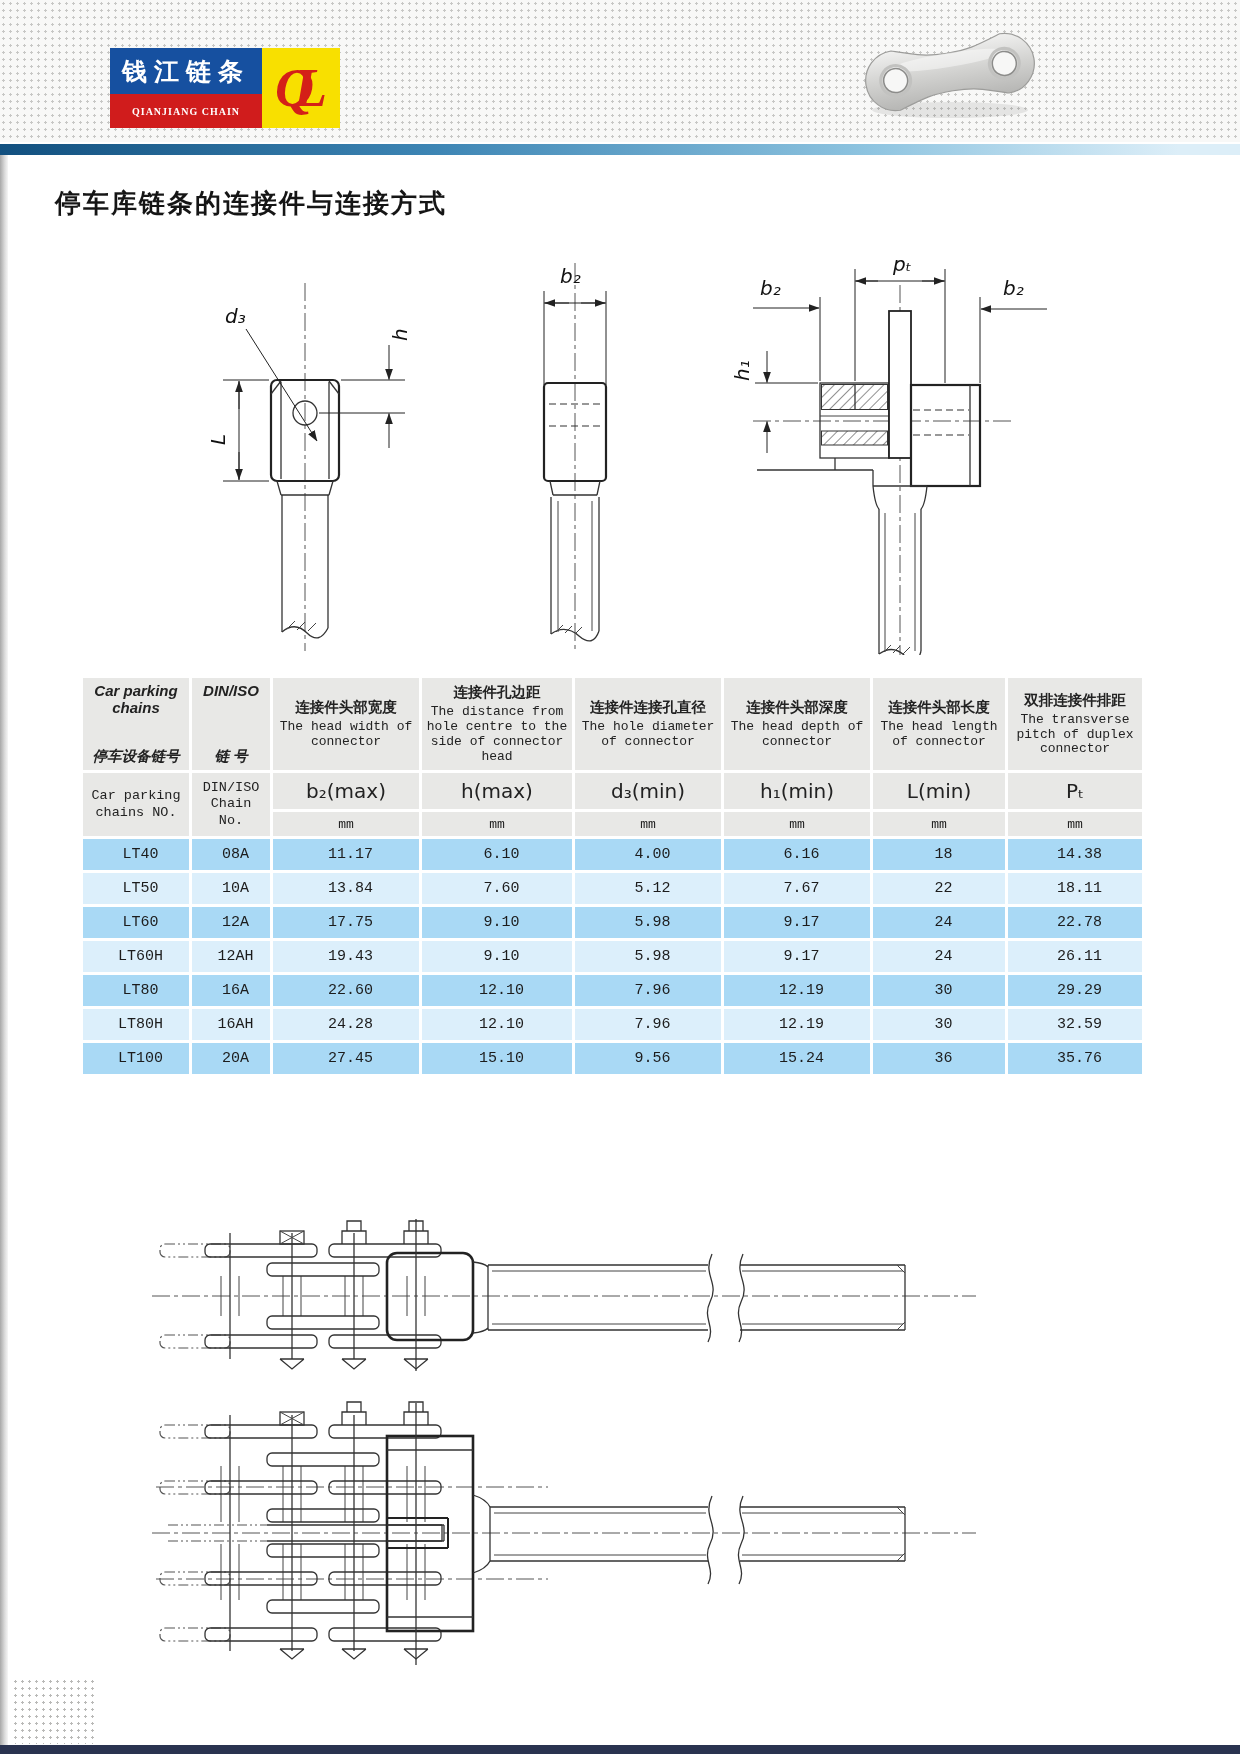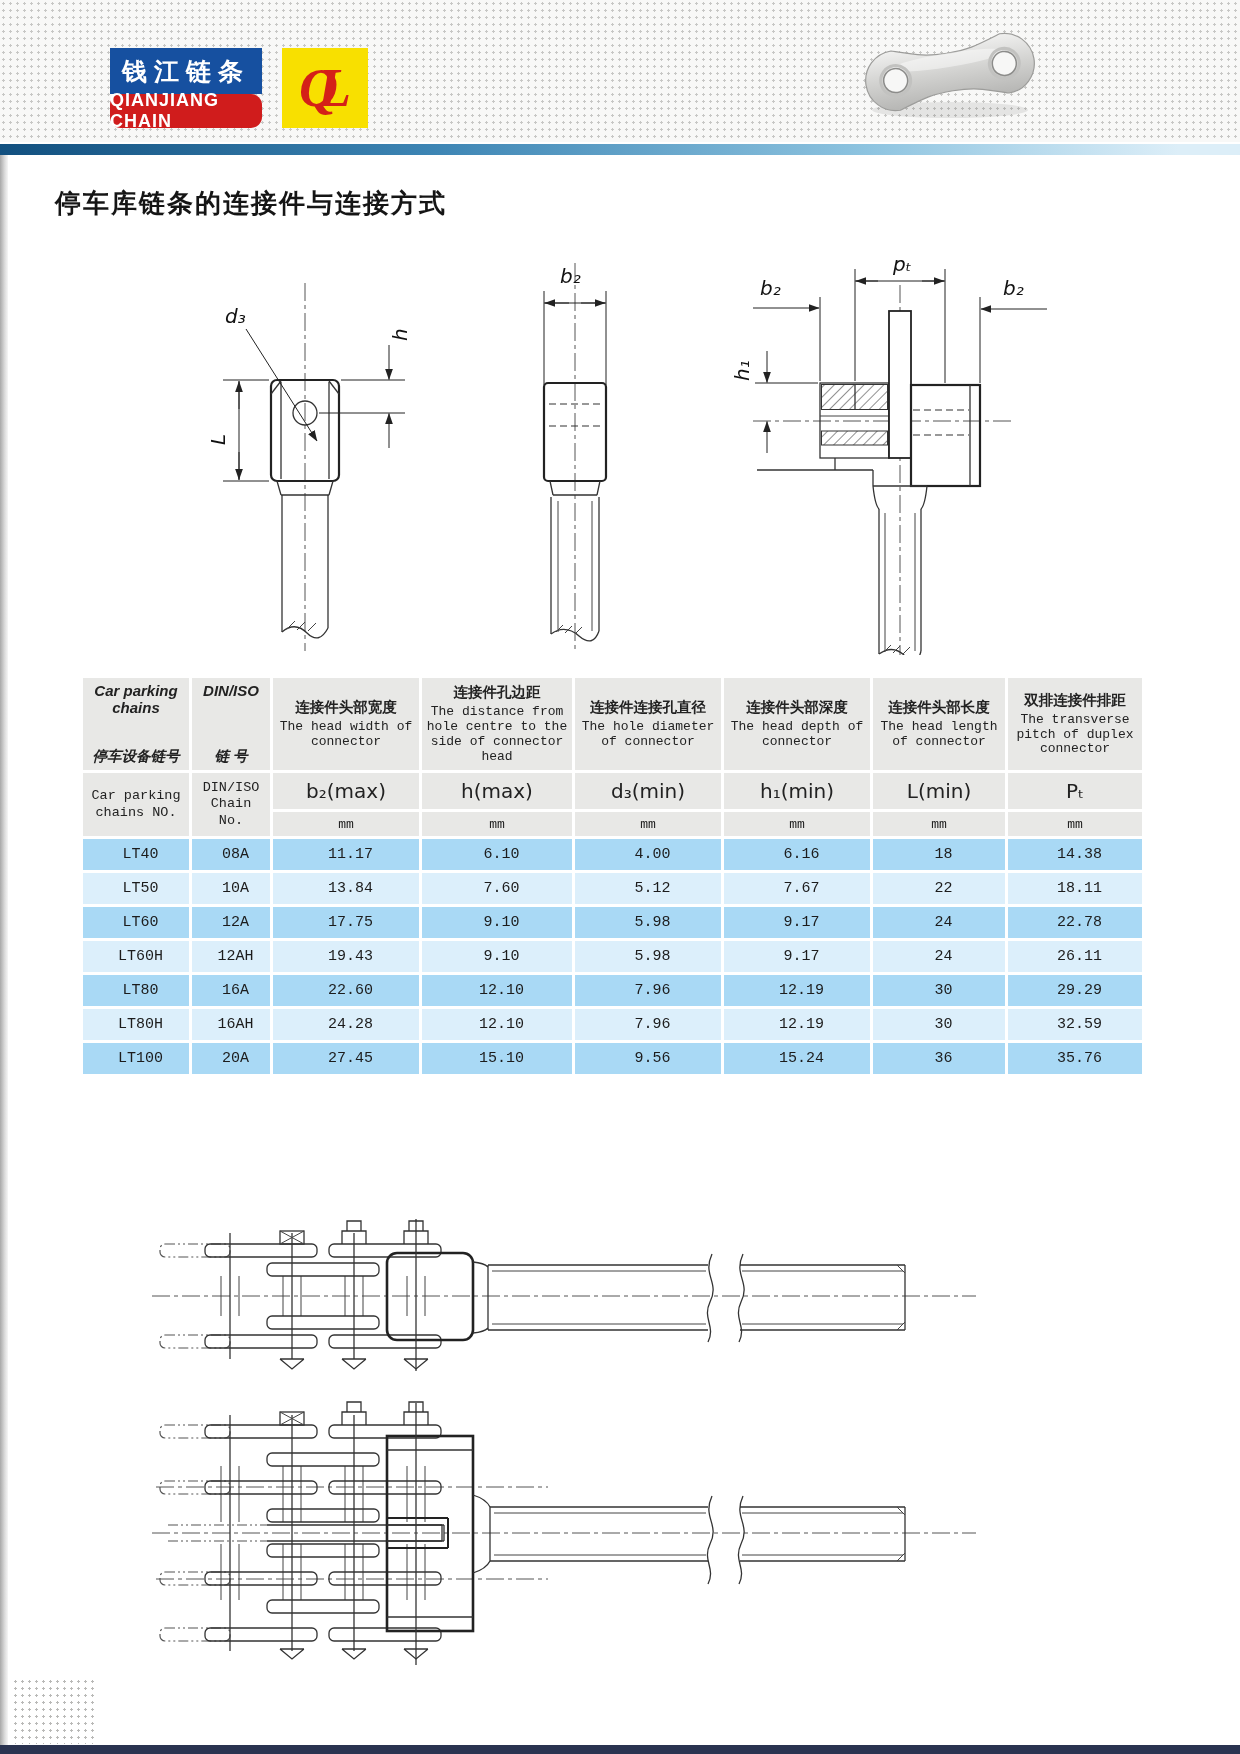--- a/index.html
+++ b/index.html
@@ -12,26 +12,26 @@
   .edge-strip{position:absolute;left:0;top:0;bottom:0;width:8px;
     background:linear-gradient(to right,#a8a8a8,#dcdcdc 60%,#f6f6f6);}
   
   .header{
     position:absolute;left:0;top:0;width:100%;height:142px;
     background-color:#f8f8f7;
     background-image:radial-gradient(circle,#c7c7c5 1px,rgba(0,0,0,0) 1.3px);
     background-size:7px 7px;
   }
   .logo-group{position:absolute;left:110px;top:48px;display:flex;}
-  .logo-main{width:152px;}
+  .logo-main{width:152px;font-family:Liberation Serif, serif;}
   .logo-top{height:46px;background:#1650a0;color:#fff;font-weight:bold;
     font-size:25px;letter-spacing:7px;display:flex;align-items:center;justify-content:center;}
   .logo-bottom{height:34px;background:#d01c1c;color:#fff;font-weight:bold;
-    font-size:18px;letter-spacing:1px;display:flex;align-items:center;justify-content:center;border-radius:11px;}
-  .logo-badge{width:86px;height:80px;background:#f8e000;margin-left:20px;
+    font-size:10px;letter-spacing:1px;display:flex;align-items:center;justify-content:center;}
+  .logo-badge{width:78px;height:80px;background:#f8e000;margin-left:0;
     display:flex;align-items:center;justify-content:center;}
   .monogram{font-family:"Liberation Serif",serif;font-style:italic;font-weight:bold;
     font-size:54px;color:#d42018;letter-spacing:-20px;padding-right:20px;line-height:1;}
   .chain-art{position:absolute;left:852px;top:18px;}
   
   .divider-bar{position:absolute;left:0;top:142px;width:100%;height:11px;
     background:linear-gradient(to right,#12507f,#3d85b4 35%,#8ec4e0 70%,#dceef8 95%);
     border-top:2px solid #ffffff;}
   
   .main{position:absolute;left:55px;top:178px;width:1130px;}

